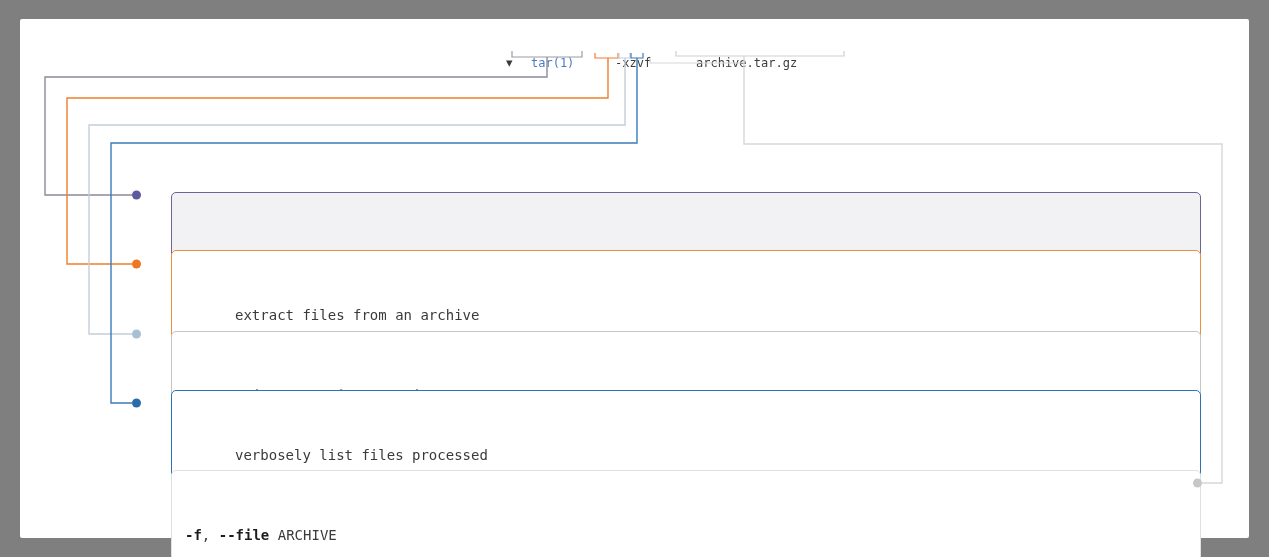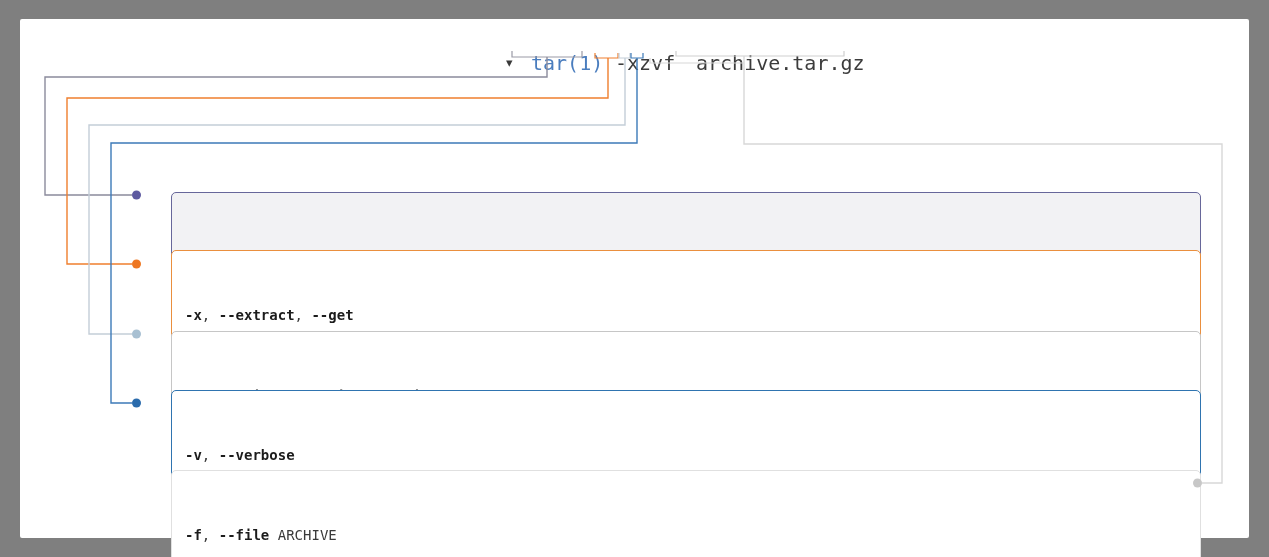--- a/index.html
+++ b/index.html
@@ -12,21 +12,21 @@
   .page {
     position: absolute;
     left: 20px; top: 19px;
     width: 1229px; height: 519px;
     background: #ffffff;
     border-radius: 2px;
   }
   .cmd-token {
     position: absolute;
     top: 32px;
-    font-size: 20px;
+    font-size: 12px;
     line-height: 24px;
     color: #3c3c3c;
     white-space: pre;
     letter-spacing: 0;
   }
   .cmd-caret {
     position: absolute;
     left: 486px; top: 36px;
     font-size: 13px;
     color: #3a3a3a;
@@ -67,30 +67,28 @@
 
   <span class="cmd-token" style="left:595px">-xzvf</span>
 
   <span class="cmd-token" style="left:676px">archive.tar.gz</span>
 
   <div class="help-box" style="top: 173px; border-color: rgb(103, 103, 154); background: rgb(242, 242, 244);">
     <div class="hb-title"><span>The GNU version of the tar archiving utility</span></div>
   </div>
 
   <div class="help-box" style="top: 231px; border-color: rgb(234, 143, 62); background: rgb(255, 255, 255);">
-    <div class="hb-title"><span class="seg-b">-x</span><span>, </span><span class="seg-b">--extract</span><span>, </span><span class="seg-b">--get</span></div>
     <div class="hb-body">extract files from an archive</div>
   </div>
 
   <div class="help-box" style="top: 312px; border-color: rgb(198, 198, 198); background: rgb(255, 255, 255);">
     <div class="hb-title"><span class="seg-b">-z</span><span>, </span><span class="seg-b">--gzip</span><span>, </span><span class="seg-b">--gunzip --ungzip</span></div>
   </div>
 
   <div class="help-box" style="top: 371px; border-color: rgb(47, 116, 176); background: rgb(255, 255, 255);">
-    <div class="hb-title"><span class="seg-b">-v</span><span>, </span><span class="seg-b">--verbose</span></div>
     <div class="hb-body">verbosely list files processed</div>
   </div>
 
   <div class="help-box" style="top: 451px; border-color: rgb(224, 224, 224); background: rgb(255, 255, 255);">
     <div class="hb-title"><span class="seg-b">-f</span><span>, </span><span class="seg-b">--file</span><span> </span><span class="seg-u">ARCHIVE</span></div>
     
   </div>
 
 </div>
 

